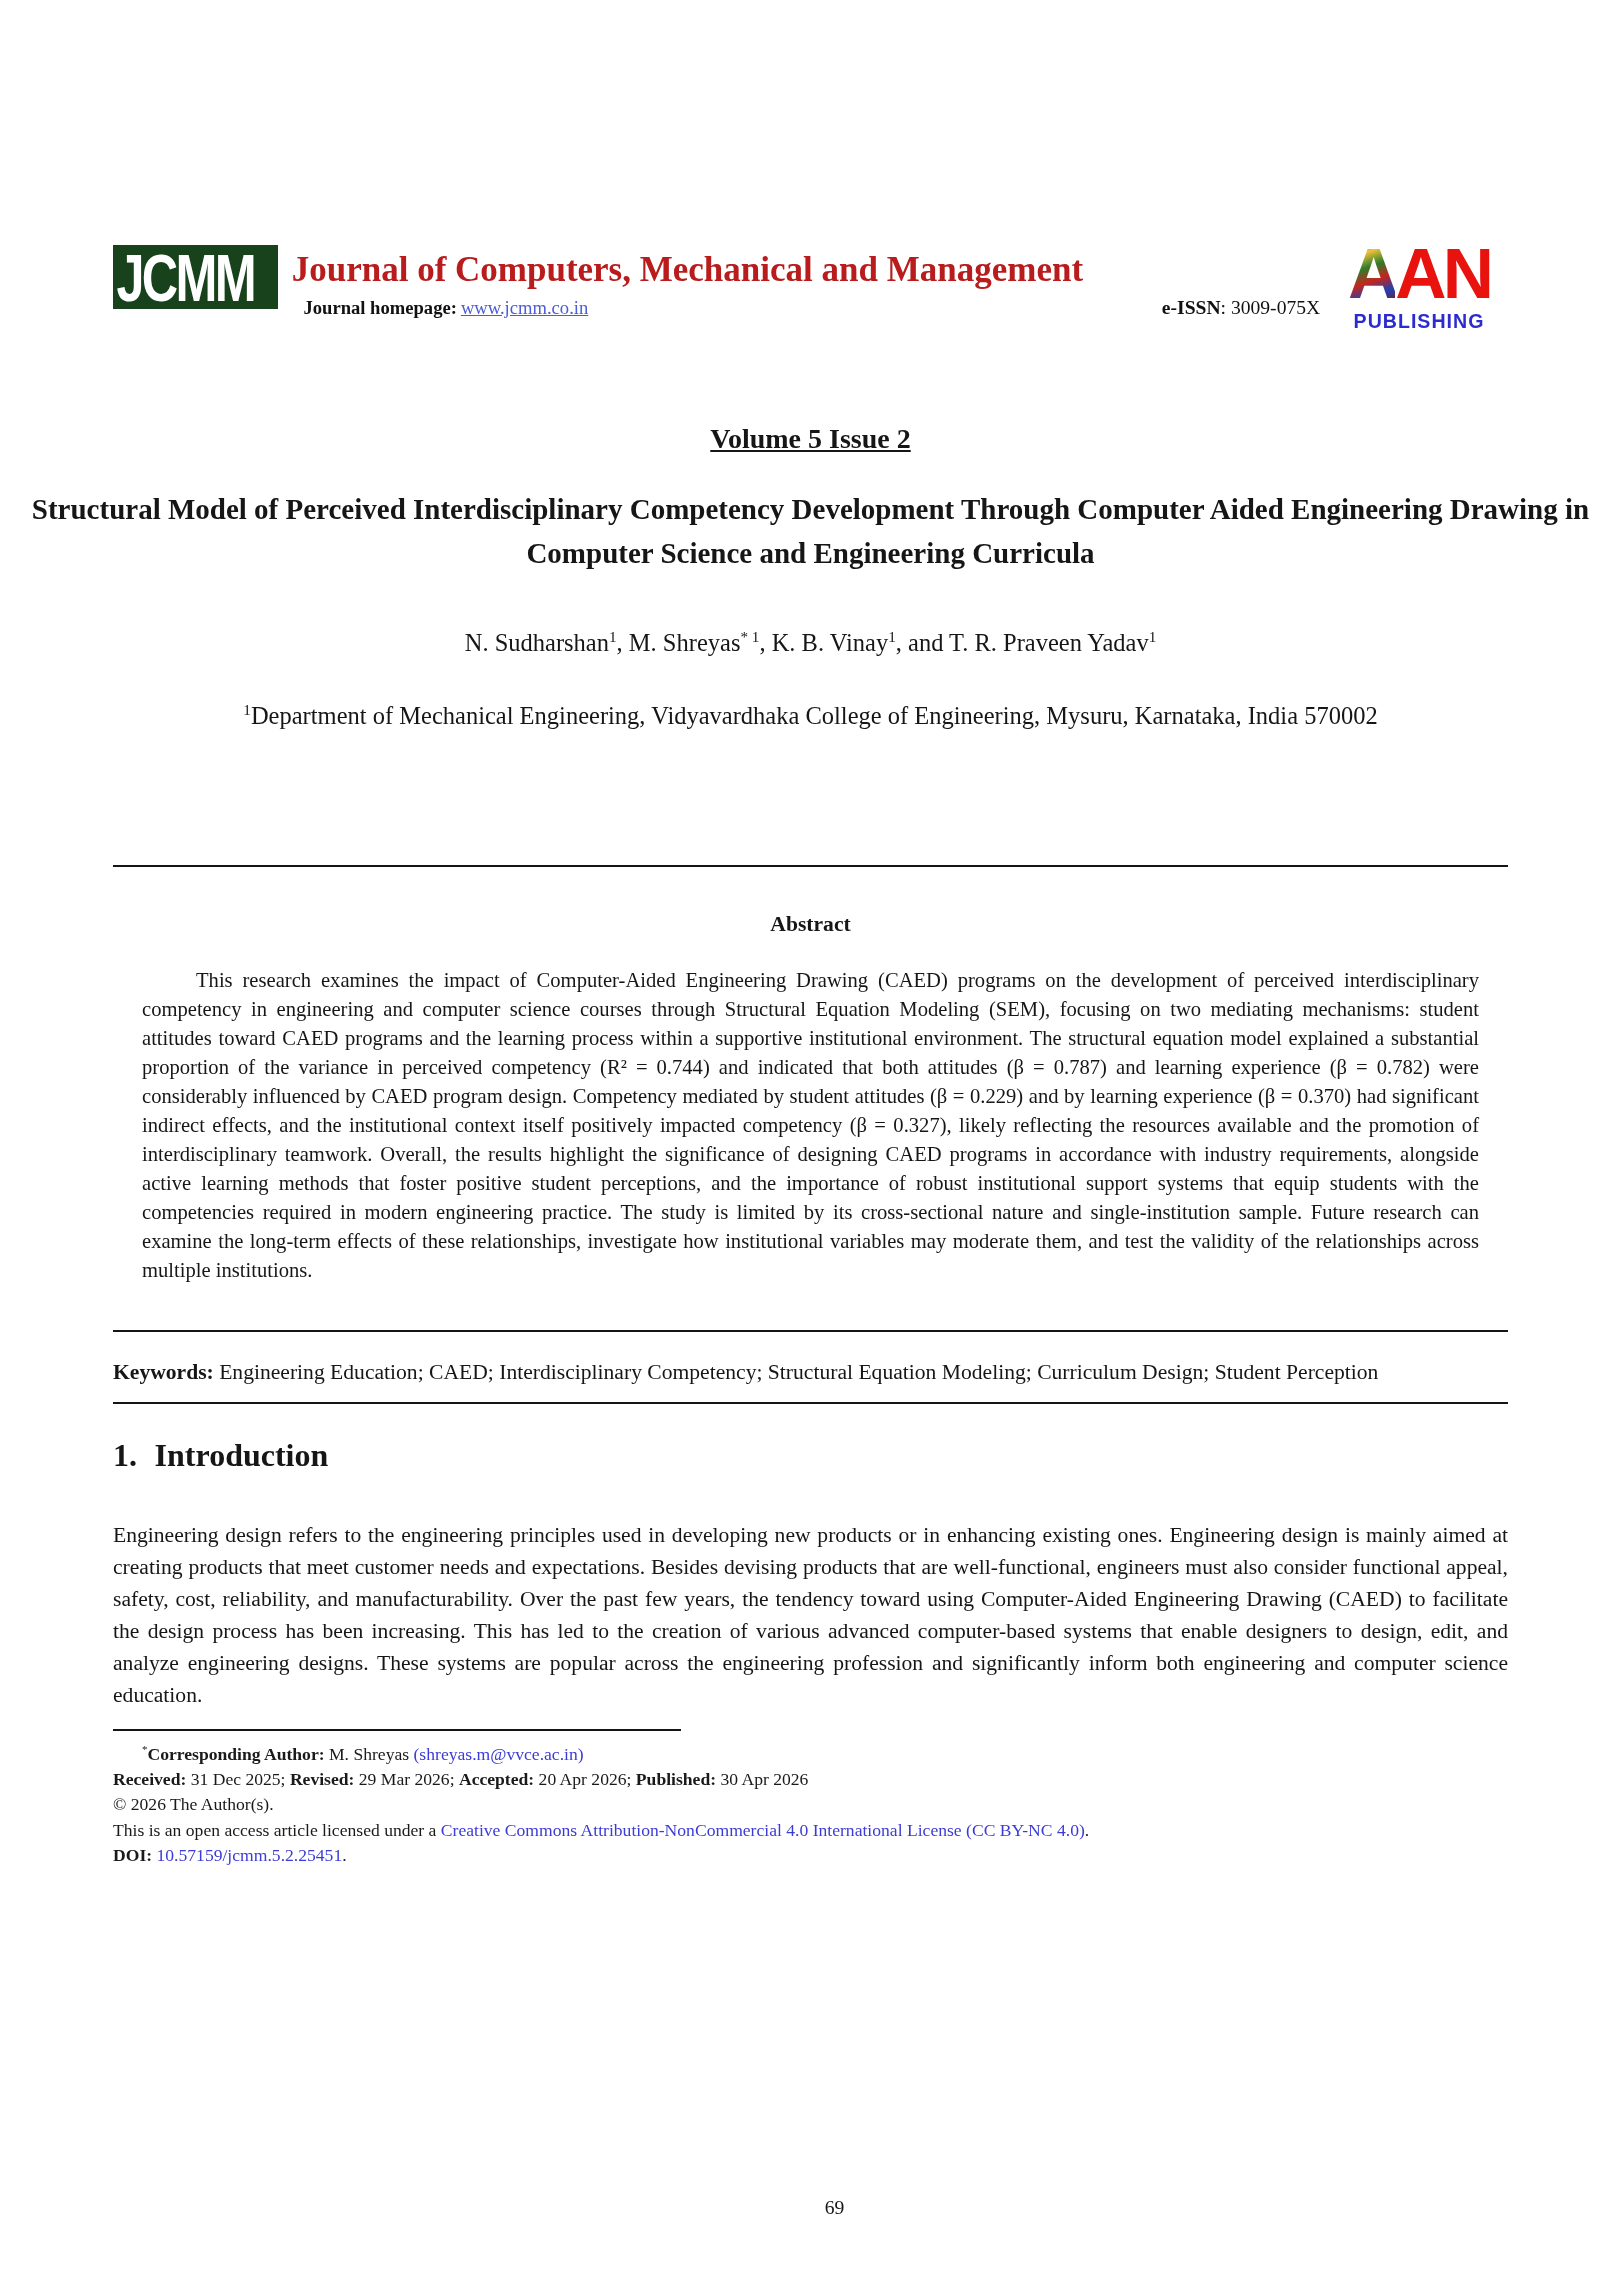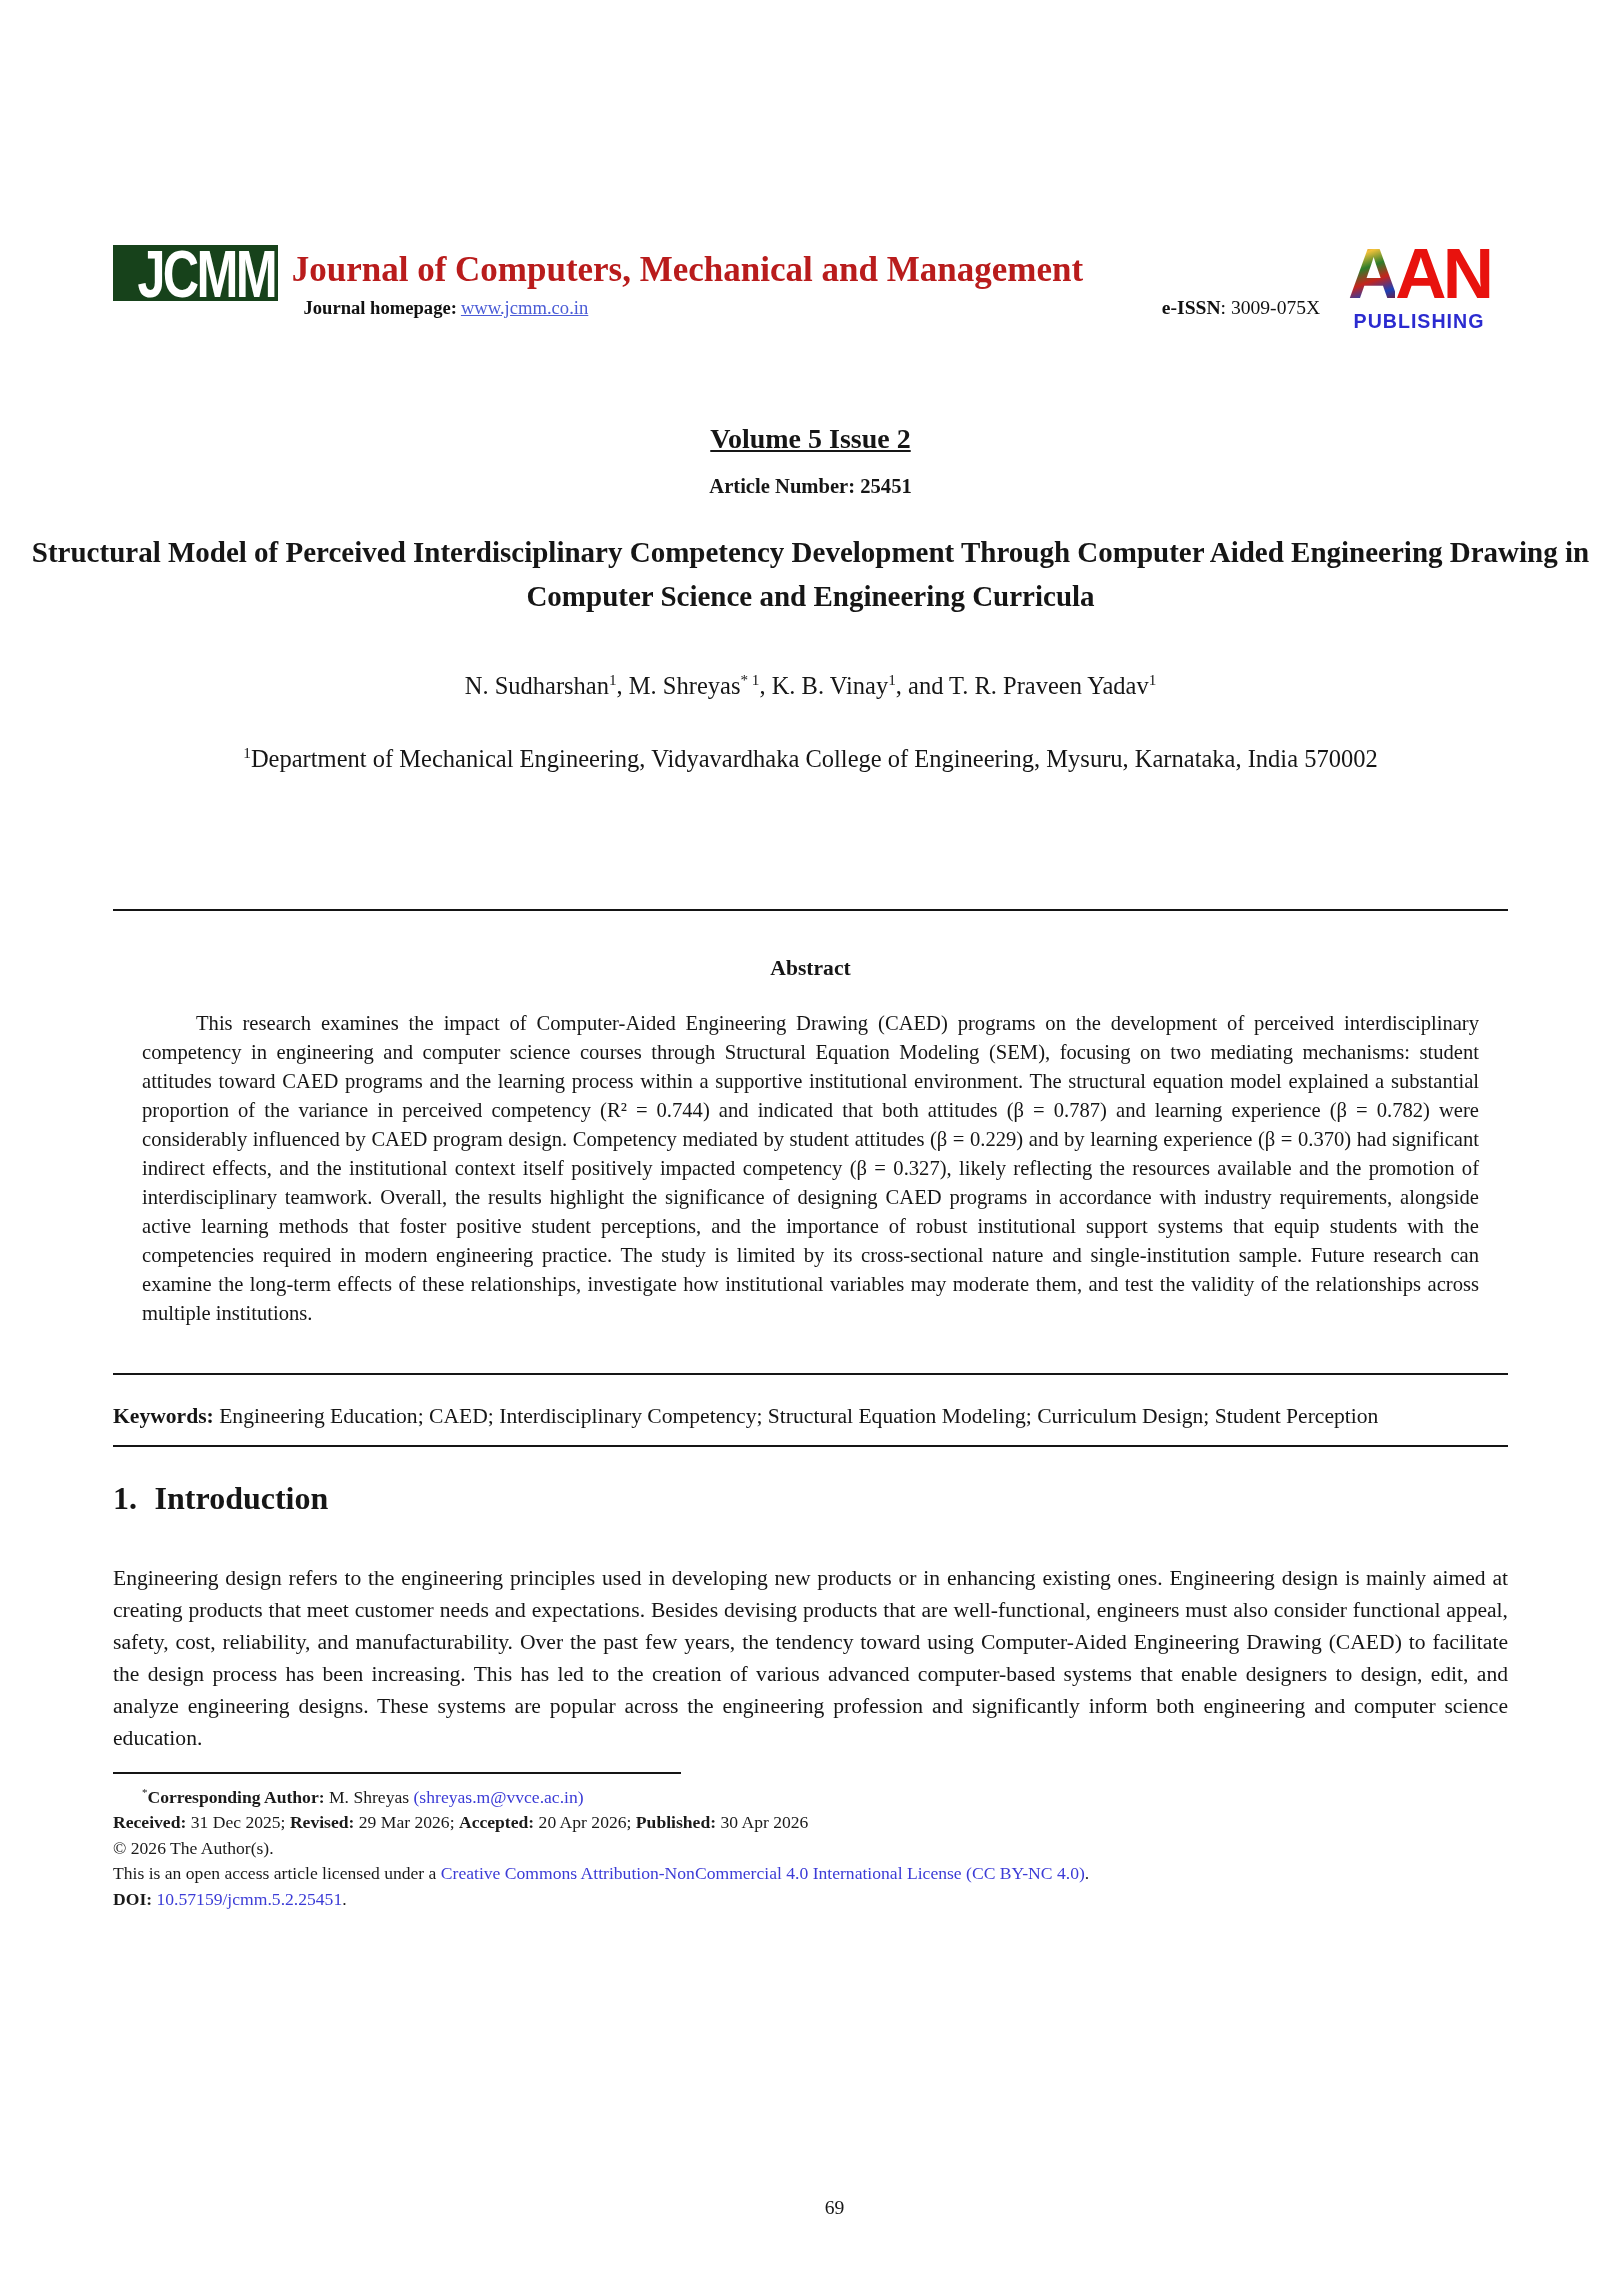--- a/index.html
+++ b/index.html
@@ -15,26 +15,26 @@
   }
 
   
   .masthead {
     margin: 245px 113px 0 113px;
     display: flex;
     align-items: flex-start;
   }
   .jcmm-logo {
     width: 165px;
-    height: 56px;
+    height: 64px;
     background: #17421b;
     color: #ffffff;
     display: flex;
     align-items: center;
-    justify-content: flex-end;
+    justify-content: flex-start;
     font-family: "Liberation Sans", "DejaVu Sans", sans-serif;
     font-weight: 700;
     font-size: 53px;
     letter-spacing: -2.9px;
     transform-origin: left top;
     flex: 0 0 auto;
   }
   .jcmm-logo span { transform: scale(0.95, 1.25); display: inline-block; }
   .mast-mid { flex: 1 1 auto; padding-left: 13.7px; min-width: 0; }
   .journal-title {
@@ -231,23 +231,20 @@
     </div>
     <div class="aan-logo">
       <div class="aan-word">
         <span class="aan-a-flag">A</span><span class="aan-rest">AN</span>
       </div>
       <div class="aan-pub">PUBLISHING</div>
     </div>
   </header>
 
   <div class="volume-line">Volume 5 Issue 2</div>
-  <div class="article-number">
-    <span>Article Number:</span><span> 25451</span>
-  </div>
 
   <h1 class="article-title">Structural Model of Perceived Interdisciplinary Competency Development Through Computer Aided Engineering Drawing in Computer Science and Engineering Curricula</h1>
 
   <div class="authors">
     <span><span>N. Sudharshan</span><sup>1</sup><span>, </span></span><span><span>M. Shreyas</span><sup>* 1</sup><span>, </span></span><span><span>K. B. Vinay</span><sup>1</sup><span>, and </span></span><span><span>T. R. Praveen Yadav</span><sup>1</sup><span></span></span>
   </div>
 
   <div class="affiliation">
     <sup>1</sup><span>Department of Mechanical Engineering, Vidyavardhaka College of Engineering, Mysuru, Karnataka, India 570002</span>
   </div>

